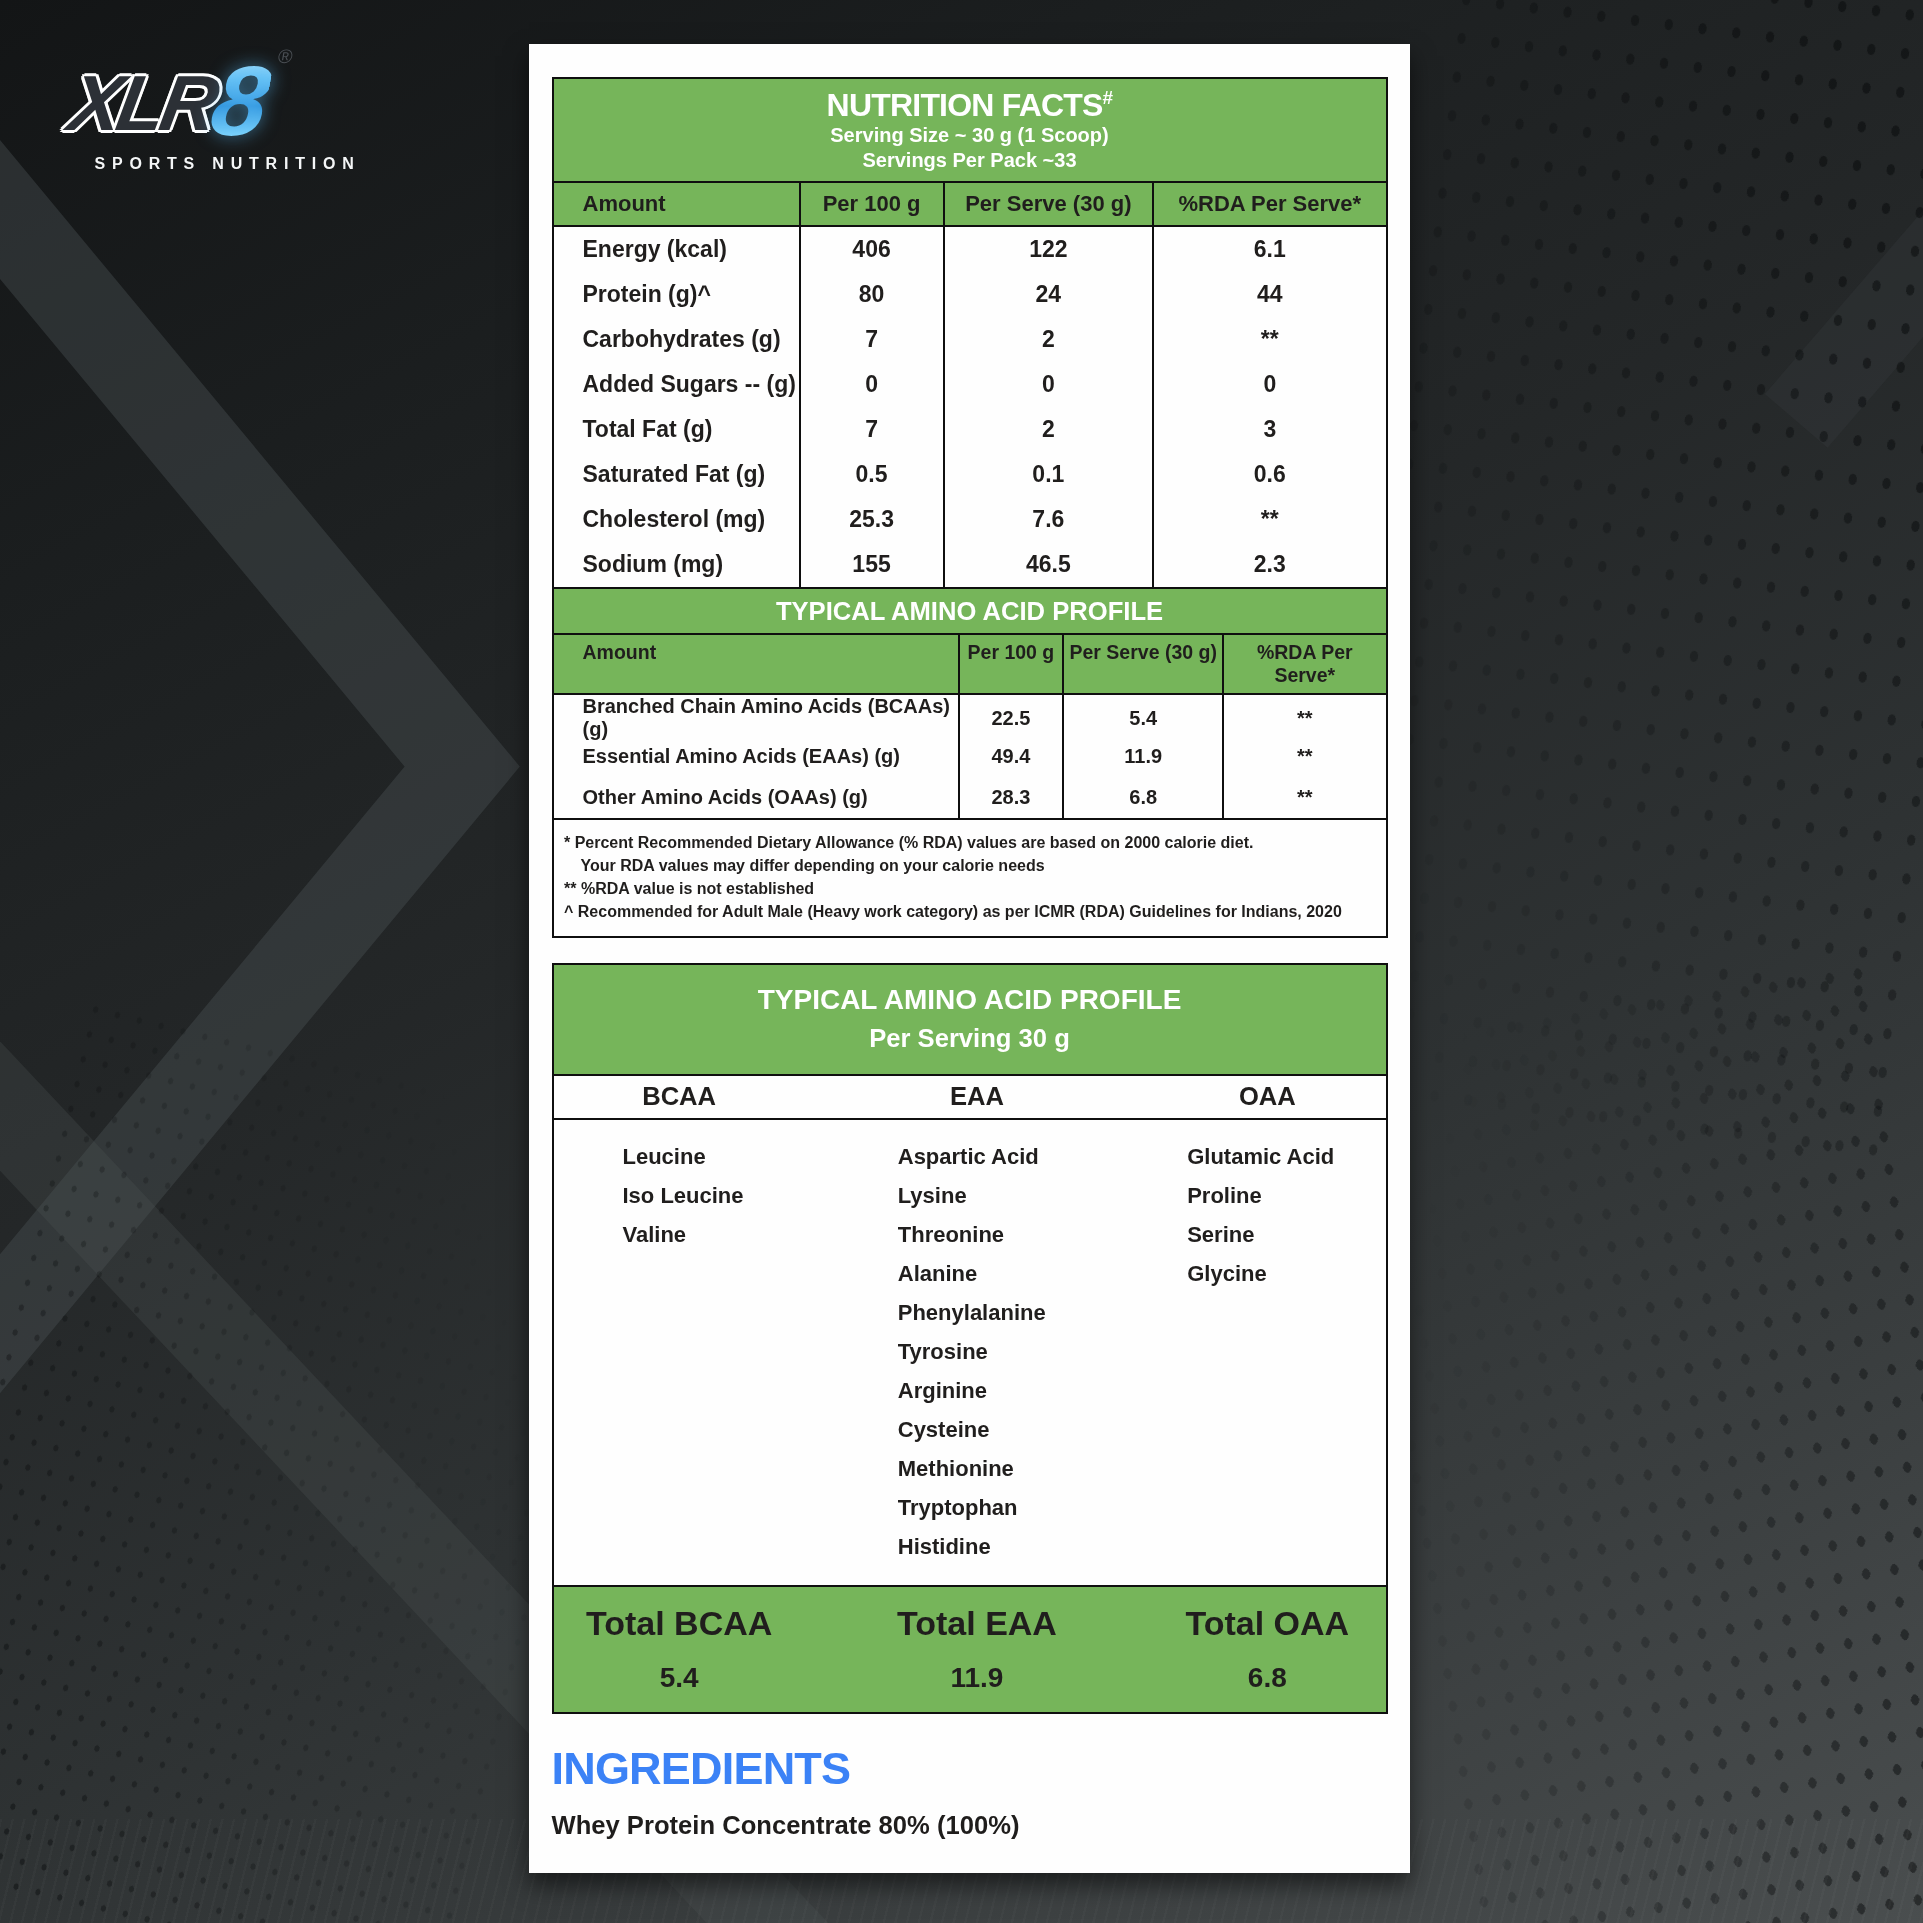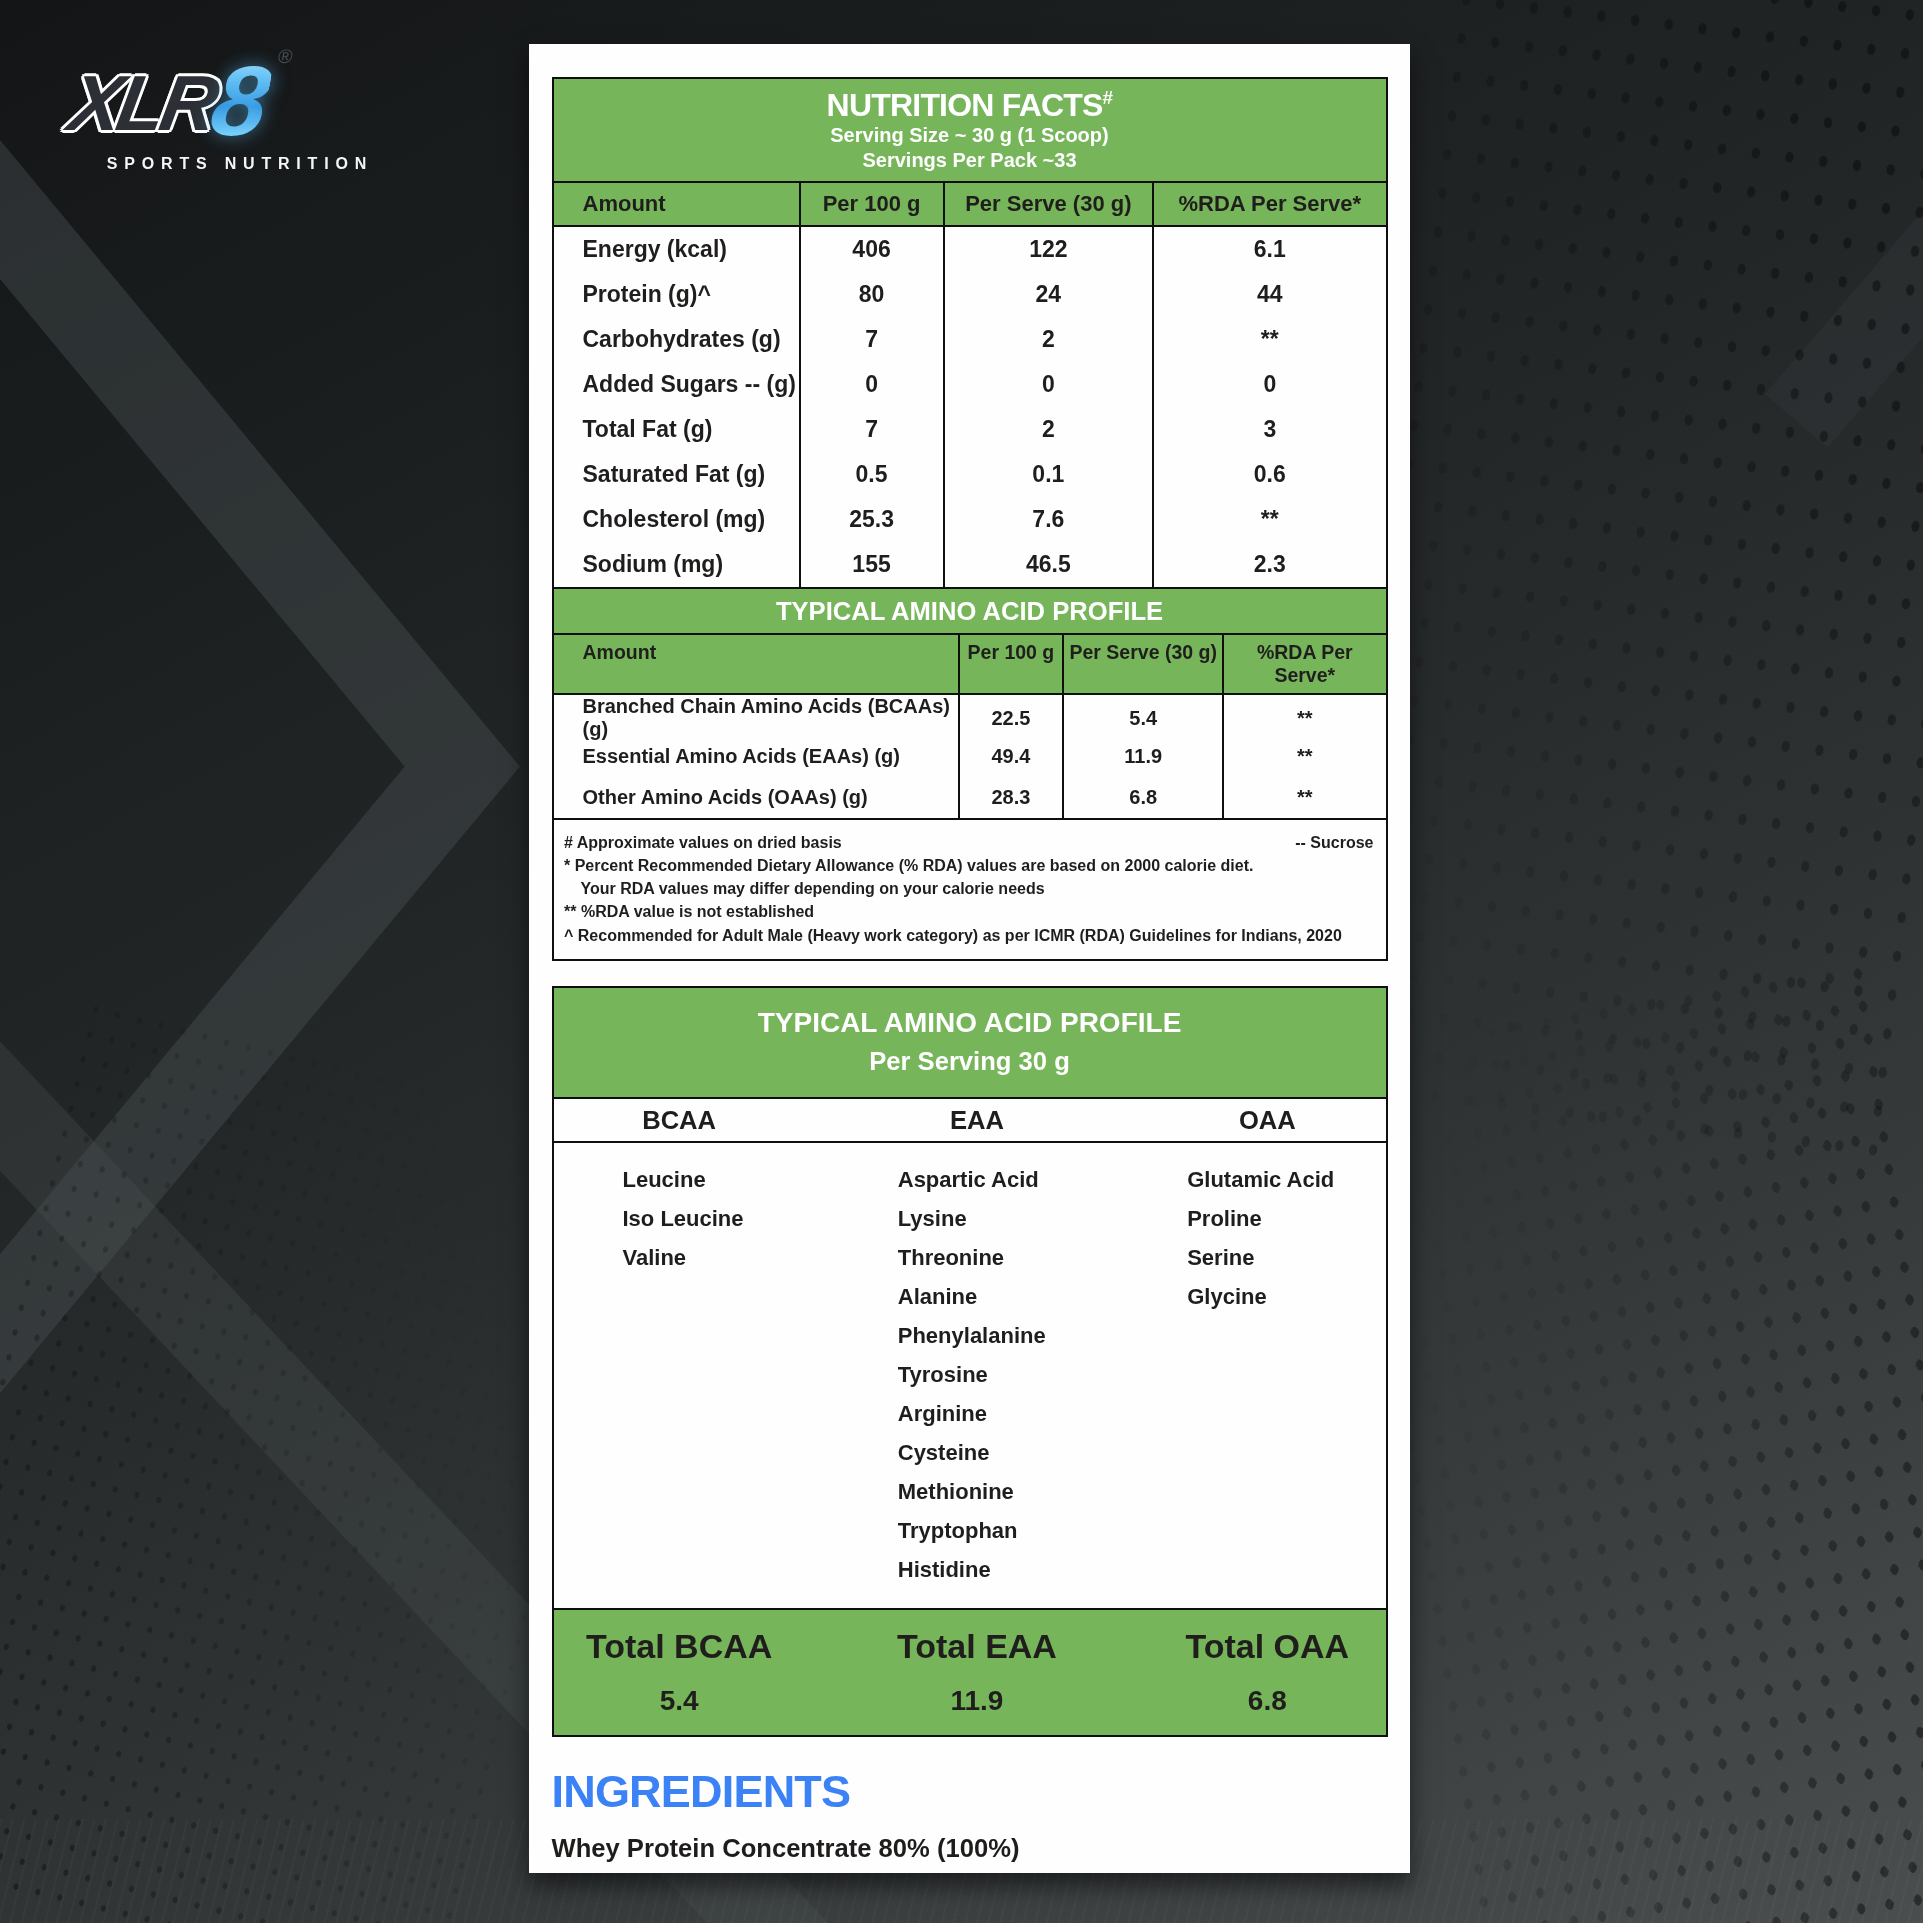--- a/index.html
+++ b/index.html
@@ -51,21 +51,21 @@
   .logo-8 {
     font-size:99px; font-weight:bold; font-style:italic; letter-spacing:-1.5px;
     background:linear-gradient(180deg,#d9f4ff 0%,#6cc4f4 30%,#2c8fd8 55%,#7fd4fb 80%,#bfeaff 100%);
     -webkit-background-clip:text; background-clip:text; color:transparent;
     text-shadow:0 0 16.5px rgba(90,190,250,.55);
     position:relative; top:4.5px;
   }
   .logo-reg { font-size:19.5px; color:#4a4f54; vertical-align:top; position:relative; top:6px; left:3px; font-style:normal; }
   .logo-tagline {
     margin-top:1.5px; padding-left:22.5px;
-    color:#f4f6f7; font-size:16px; font-weight:bold; letter-spacing:6.8px;text-align:right;
+    color:#f4f6f7; font-size:16px; font-weight:bold; letter-spacing:6.8px;
   }
 
   
   .card {
     position:absolute; left:529px; top:44px; width:881px; height:1829px;
     background:#fefefe; box-shadow:0 12px 22.5px rgba(0,0,0,.55);
     padding:33px 22.5px 0 22.5px; color:#201e1d;
   }
   .panel { border:2.3px solid #0f0f0f; }
   .green { background:#76b55a; }
@@ -239,24 +239,20 @@
         </div>
         <div class="rowaa aa-row">
           <div class="cell-amount vline">Other Amino Acids (OAAs) (g)</div>
           <div class="vline">28.3</div>
           <div class="vline">6.8</div>
           <div>**</div>
         </div>
       </div>
 
       <div class="footnotes">
-        <div class="fn-line1">
-          <span># Approximate values on dried basis</span>
-          <span>-- Sucrose</span>
-        </div>
         <div>* Percent Recommended Dietary Allowance (% RDA) values are based on 2000 calorie diet.</div>
         <div class="fn-indent">Your RDA values may differ depending on your calorie needs</div>
         <div>** %RDA value is not established</div>
         <div>^ Recommended for Adult Male (Heavy work category) as per ICMR (RDA) Guidelines for Indians, 2020</div>
       </div>
     </div>
 
     <div class="panel panel2">
 
       <div class="p2-head green">

